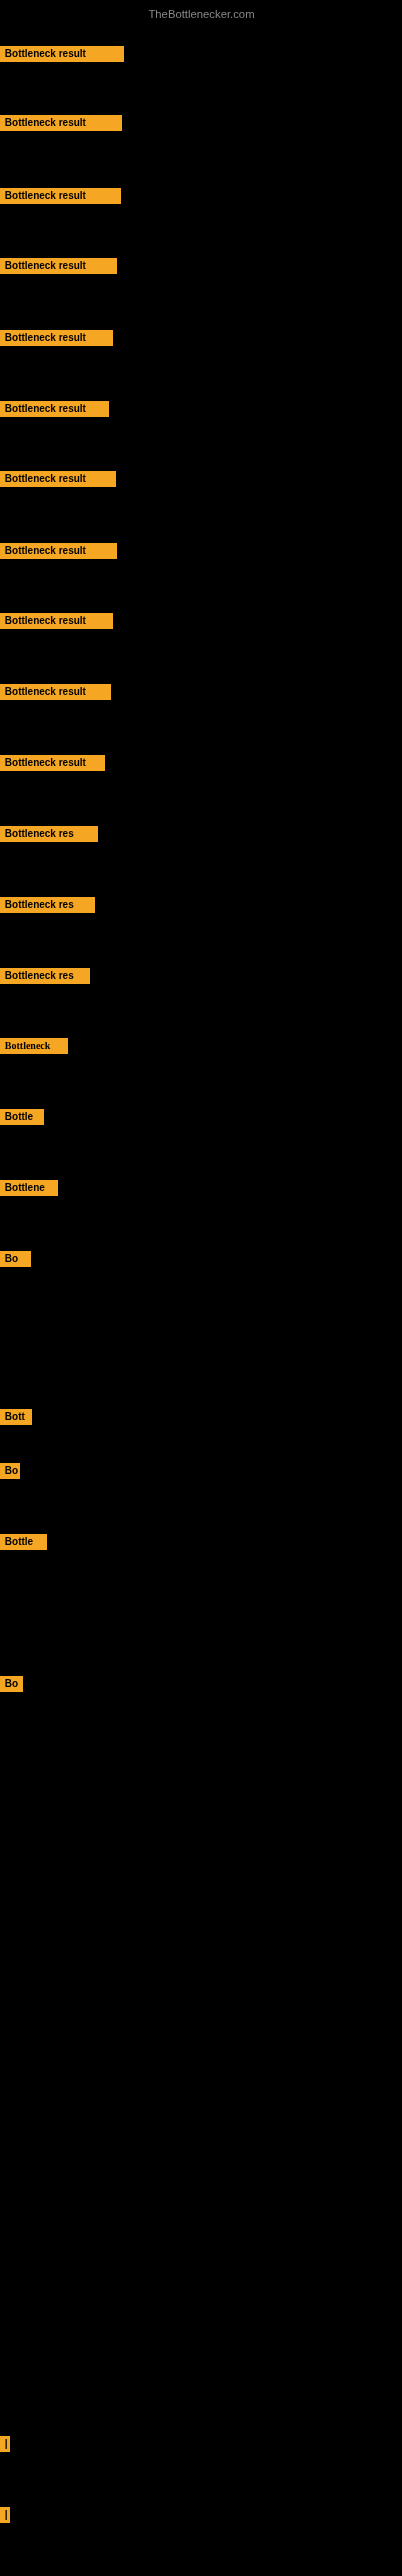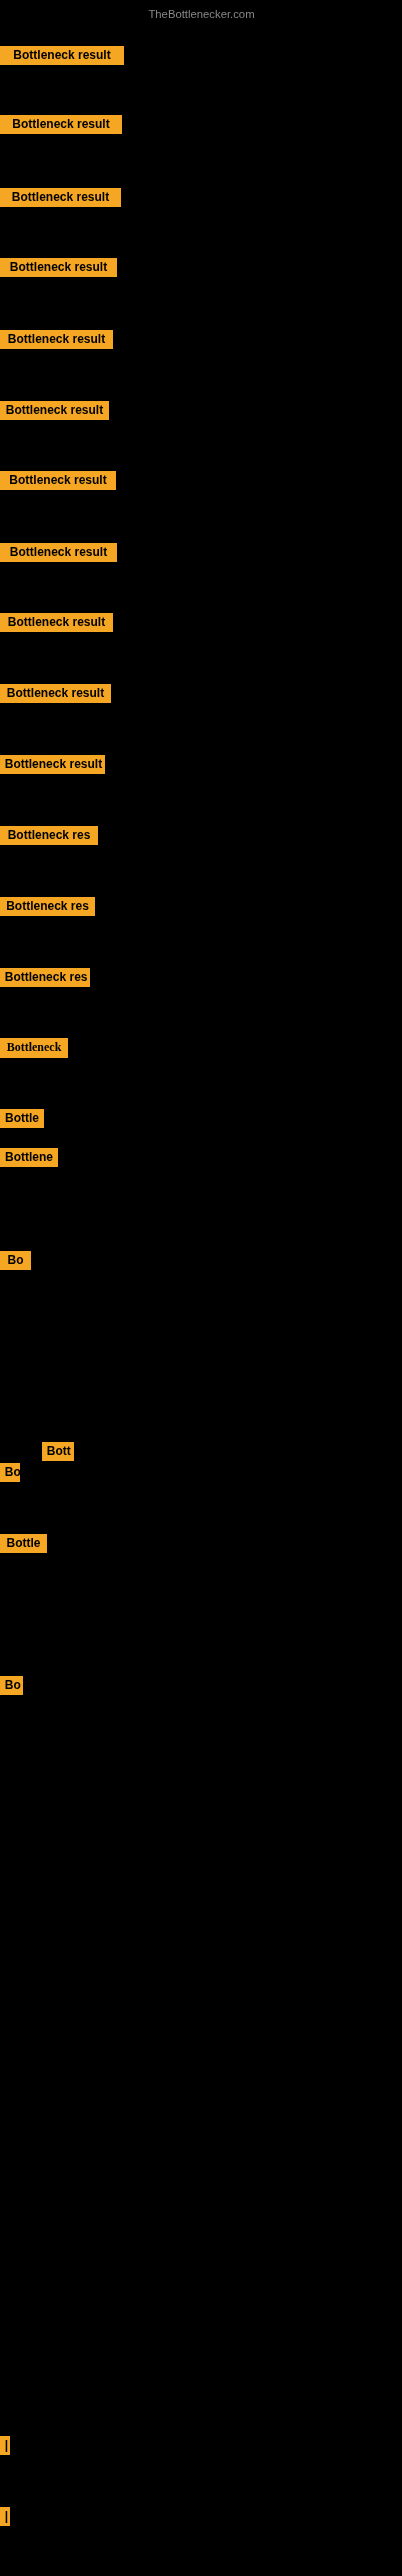--- a/index.html
+++ b/index.html
@@ -23,29 +23,28 @@
       padding: 4px 12px;
       position: absolute;
       top: 4px;
       left: 0;
       right: 0;
     }
 
     .bottleneck-badge {
       background-color: #f5a623;
       color: #000000;
-      font-size: 12px;
+      font-size: 10px;
       font-weight: bold;
       padding: 2.4px 4.8px;
       display: inline-block;
       position: absolute;
       left: 0;
       white-space: nowrap;
       overflow: hidden;
-      text-align: center;
     }
   </style>
 </head>
 <body>
 
 <span class="site-title">TheBottlenecker.com</span>
 
 <div id="badges-container">
     <div class="bottleneck-badge" style="top: 46px; max-width: 124px; width: 124px;">Bottleneck result</div>
     <div class="bottleneck-badge" style="top: 115px; max-width: 122px; width: 122px;">Bottleneck result</div>
@@ -56,22 +55,22 @@
     <div class="bottleneck-badge" style="top: 471px; max-width: 116px; width: 116px;">Bottleneck result</div>
     <div class="bottleneck-badge" style="top: 543px; max-width: 117px; width: 117px;">Bottleneck result</div>
     <div class="bottleneck-badge" style="top: 613px; max-width: 113px; width: 113px;">Bottleneck result</div>
     <div class="bottleneck-badge" style="top: 684px; max-width: 111px; width: 111px;">Bottleneck result</div>
     <div class="bottleneck-badge" style="top: 755px; max-width: 105px; width: 105px;">Bottleneck result</div>
     <div class="bottleneck-badge" style="top: 826px; max-width: 98px; width: 98px;">Bottleneck res</div>
     <div class="bottleneck-badge" style="top: 897px; max-width: 95px; width: 95px;">Bottleneck res</div>
     <div class="bottleneck-badge" style="top: 968px; max-width: 90px; width: 90px;">Bottleneck res</div>
     <div class="bottleneck-badge" style="top: 1038px; max-width: 68px; width: 68px; font-family: Liberation Serif, serif;">Bottleneck</div>
     <div class="bottleneck-badge" style="top: 1109px; max-width: 44px; width: 44px;">Bottle</div>
-    <div class="bottleneck-badge" style="top: 1148px; max-width: 58px; width: 72px;">Bottlene</div>
+    <div class="bottleneck-badge" style="top: 1180px; max-width: 58px; width: 72px;">Bottlene</div>
     <div class="bottleneck-badge" style="top: 1251px; max-width: 31px; width: 31px;">Bo</div>
-    <div class="bottleneck-badge" style="top: 1442px; max-width: 32px; width: 32px; margin-left: 42px;">Bott</div>
+    <div class="bottleneck-badge" style="top: 1409px; max-width: 32px; width: 32px;">Bott</div>
     <div class="bottleneck-badge" style="top: 1463px; max-width: 20px; width: 20px;">Bo</div>
     <div class="bottleneck-badge" style="top: 1534px; max-width: 47px; width: 47px;">Bottle</div>
     <div class="bottleneck-badge" style="top: 1676px; max-width: 22.5px; width: 22.5px;">Bo</div>
     <div class="bottleneck-badge" style="top: 2436px; max-width: 6.4px; width: 6.4px;">|</div>
     <div class="bottleneck-badge" style="top: 2507px; max-width: 6.4px; width: 6.4px;">|</div>
   </div>
 
 
 </body></html>

